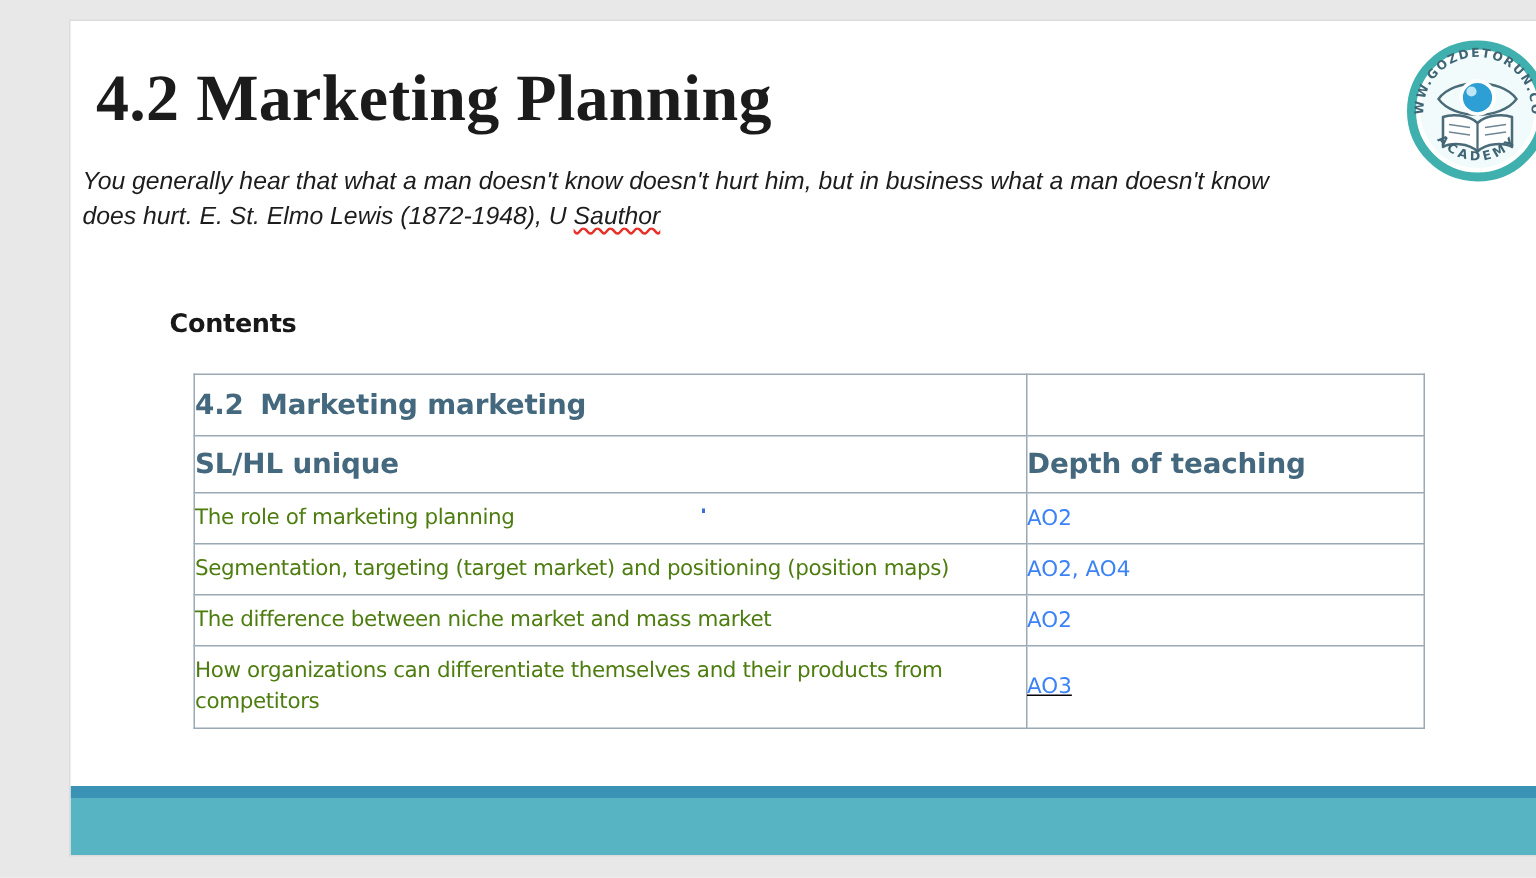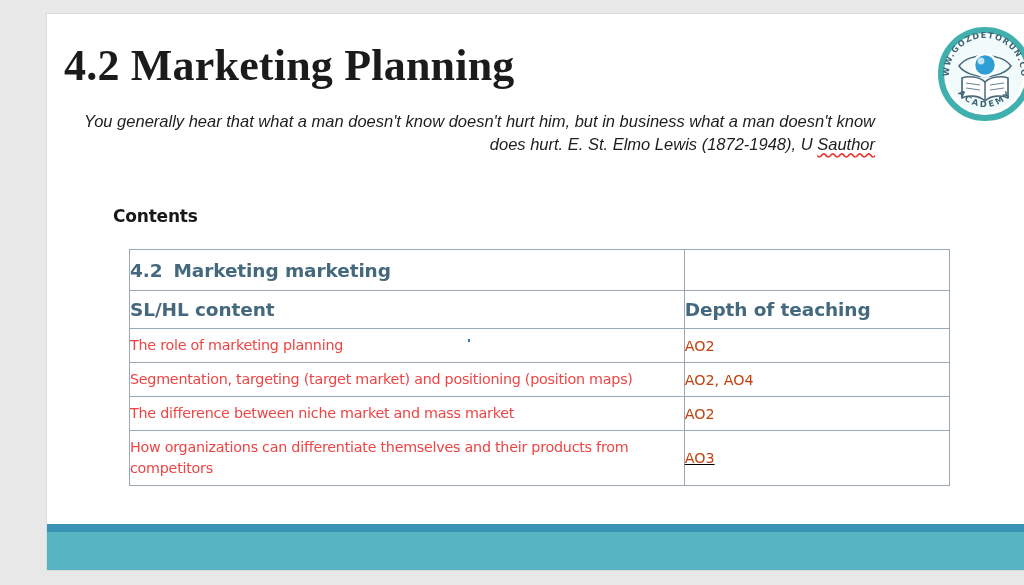--- a/index.html
+++ b/index.html
@@ -45,21 +45,20 @@
   #quote {
     position: absolute;
     left: 8px;
     top: 96px;
     width: 820px;
     font-family: "Liberation Sans", sans-serif;
     font-style: italic;
     font-size: 16.5px;
     line-height: 23px;
     color: #1d1d1d;
-    text-align: right;
   }
   .spellerr {
     text-decoration: underline wavy #e8312a;
     text-decoration-skip-ink: none;
     text-underline-offset: 2px;
   }
 
   
   #logo-wrap {
     position: absolute;
@@ -108,27 +107,27 @@
     font-size: 18.5px;
     color: #44687e;
     letter-spacing: -0.1px;
   }
   .hdr-txt .num { margin-right: 11px; }
 
   .body-txt {
     font-family: "DejaVu Sans", sans-serif;
     font-size: 14.3px;
     line-height: 21px;
-    color: #ef4444;
+    color: #4d7c0f;
     letter-spacing: -0.25px;
   }
   .ao-txt {
     font-family: "DejaVu Sans", sans-serif;
     font-size: 14.3px;
-    color: #c2410c;
+    color: #3b82f6;
   }
 
   tr.row-h1 td { height: 40px; }
   tr.row-h2 td { height: 37px; }
   tr.row-b  td { height: 33px; }
   tr.row-tall td { height: 54px; vertical-align: top; }
   tr.row-tall .cell-pad-l { padding-top: 7px; }
   tr.row-tall .cell-pad-r { padding-top: 7px; text-decoration: underline; }
 
   
@@ -205,21 +204,21 @@
     </colgroup>
     <tbody>
       <tr class="row-h1">
         <td class="cell-pad-l">
           <span class="hdr-txt"><span class="num">4.2</span><span>Marketing marketing</span></span>
         </td>
         <td class="cell-pad-r"></td>
       </tr>
       <tr class="row-h2">
         <td class="cell-pad-l">
-          <span class="hdr-txt">SL/HL content</span>
+          <span class="hdr-txt">SL/HL unique</span>
         </td>
         <td class="cell-pad-r">
           <span class="hdr-txt">Depth of teaching</span>
         </td>
       </tr>
 
       <tr class="row-b">
         <td class="cell-pad-l">
           <span class="body-txt">The role of marketing planning</span>
         </td>

